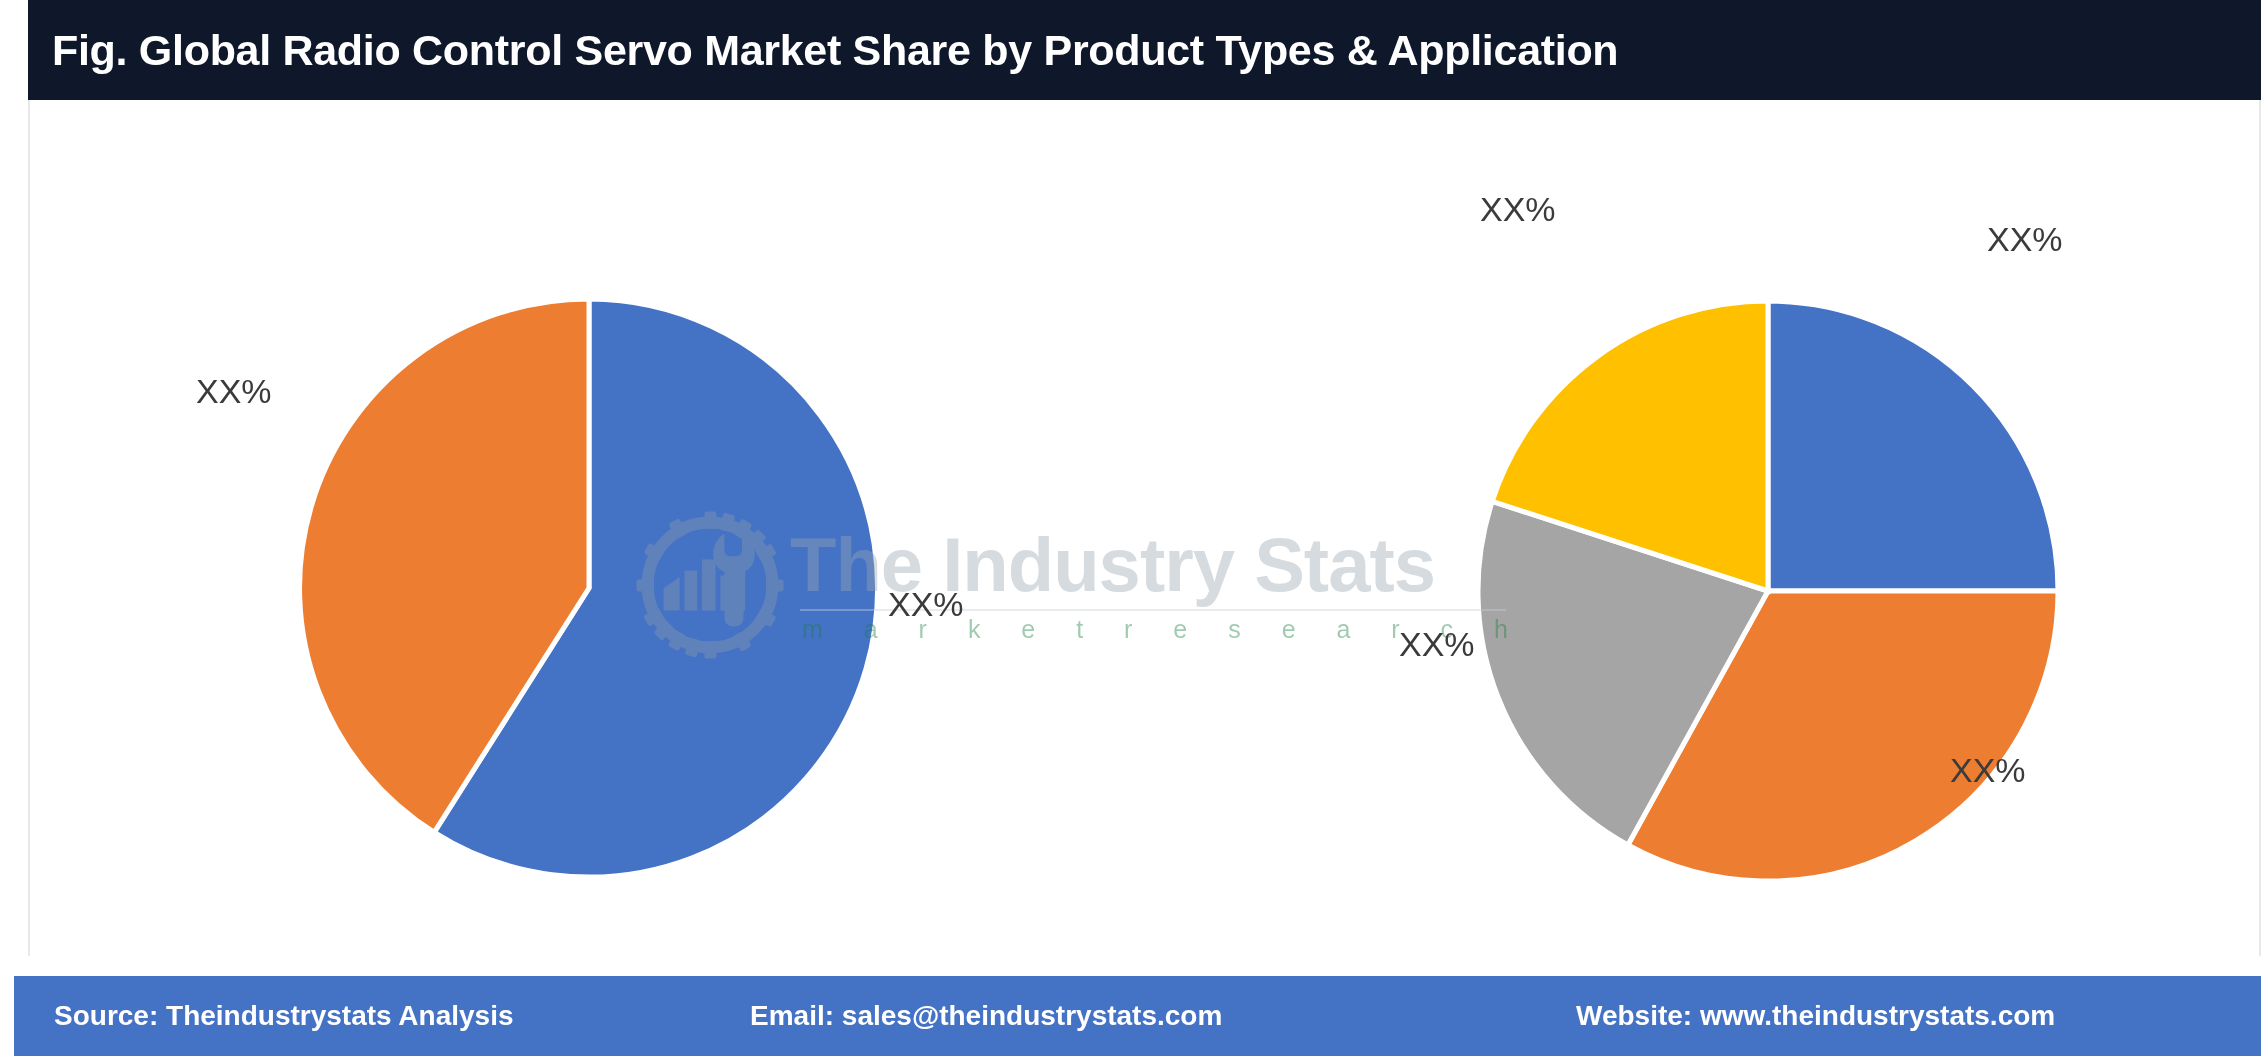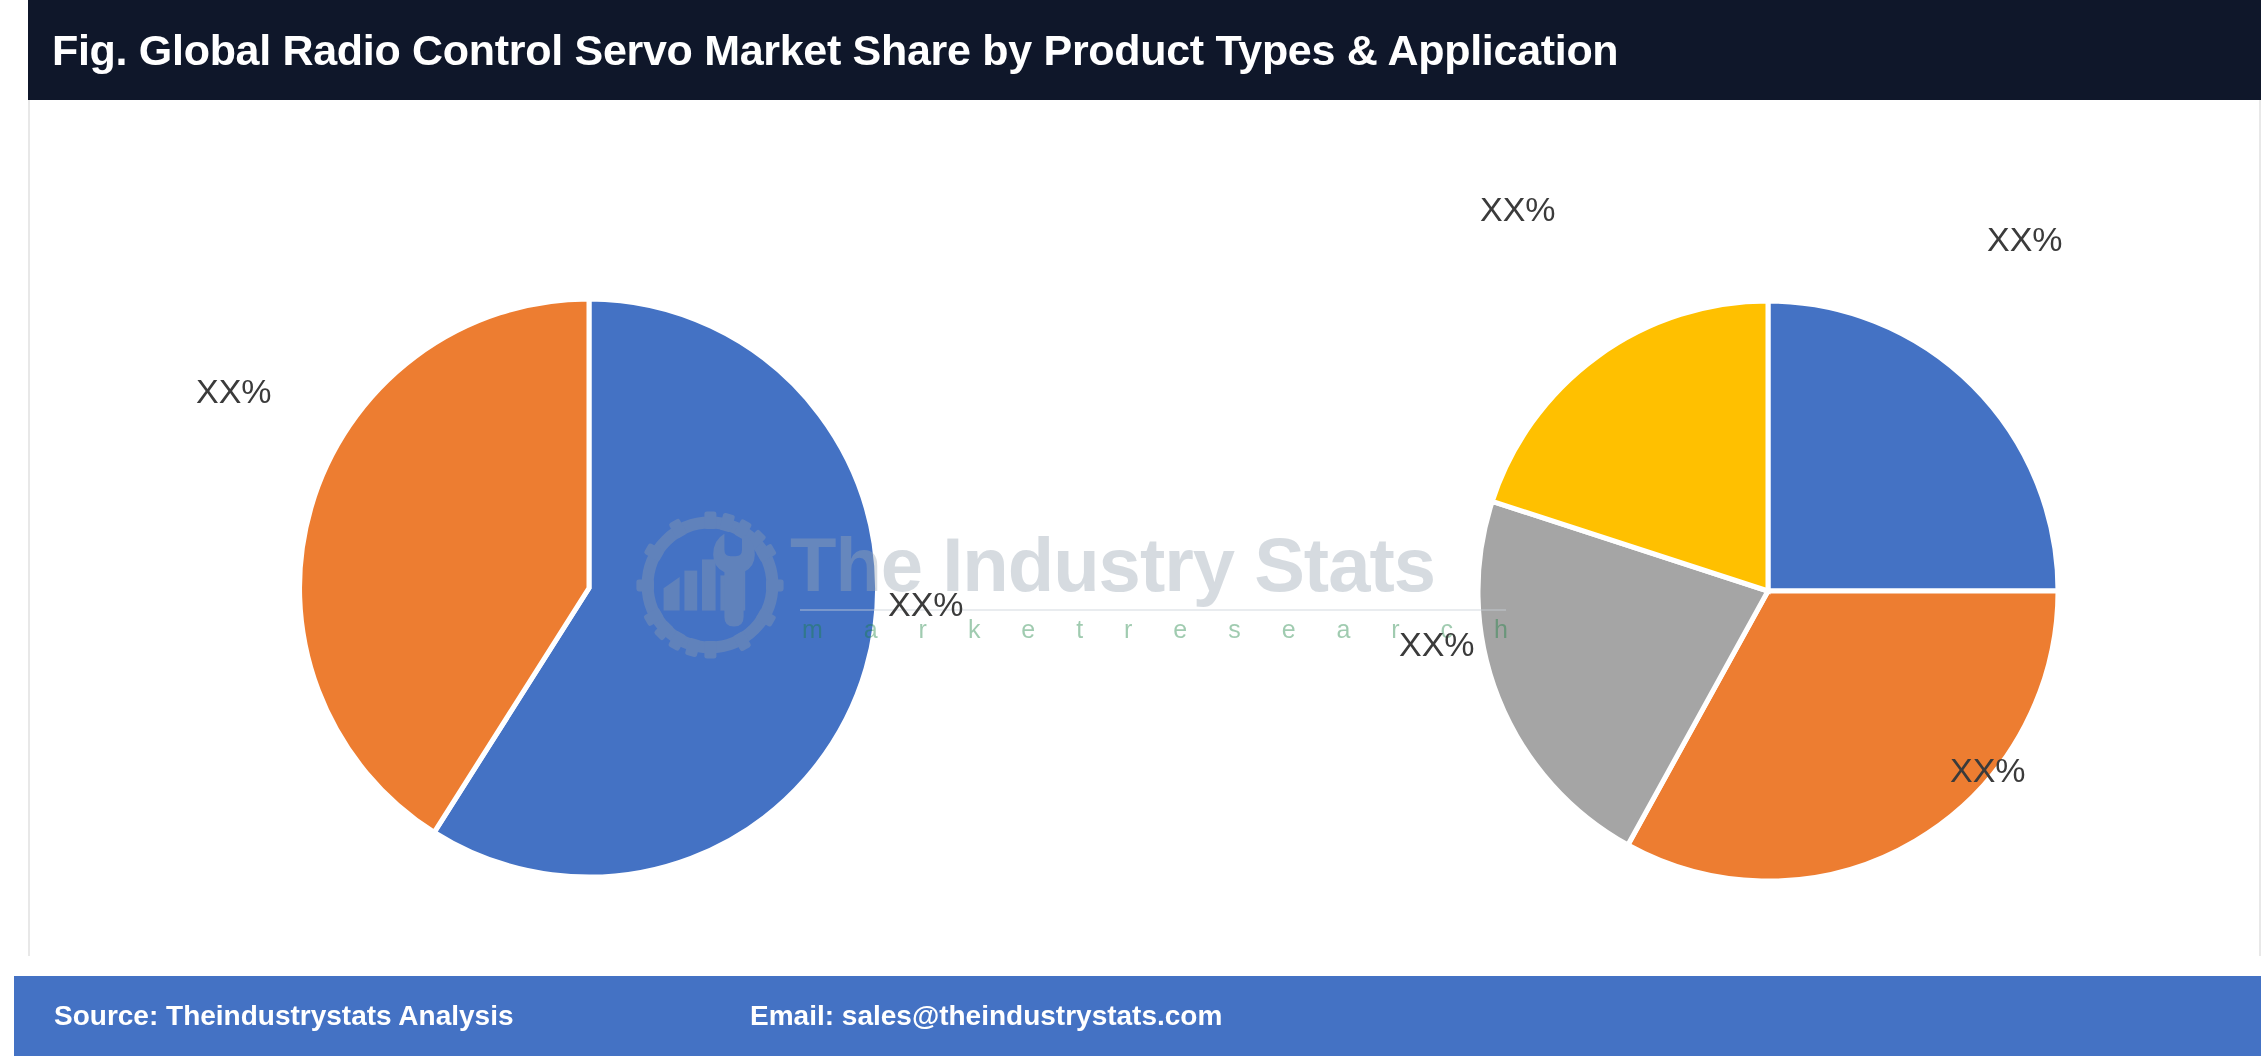--- a/index.html
+++ b/index.html
@@ -174,15 +174,16 @@
     <span class="pielabel" style="left:1450px;top:90px;">XX%</span>
     <span class="pielabel" style="left:1957px;top:120px;">XX%</span>
     <span class="pielabel" style="left:1369px;top:525px;">XX%</span>
     <span class="pielabel" style="left:1920px;top:651px;">XX%</span>
 
   </div>
 
   <div class="footer">
     <span class="footer-item" id="footer-email">Email: sales@theindustrystats.com</span>
     <span class="footer-item" id="footer-source">Source: Theindustrystats Analysis</span>
+    <span class="footer-item" id="footer-website">Website: www.theindustrystats.com</span>
   </div>
 
 </div>
 
 </body></html>

